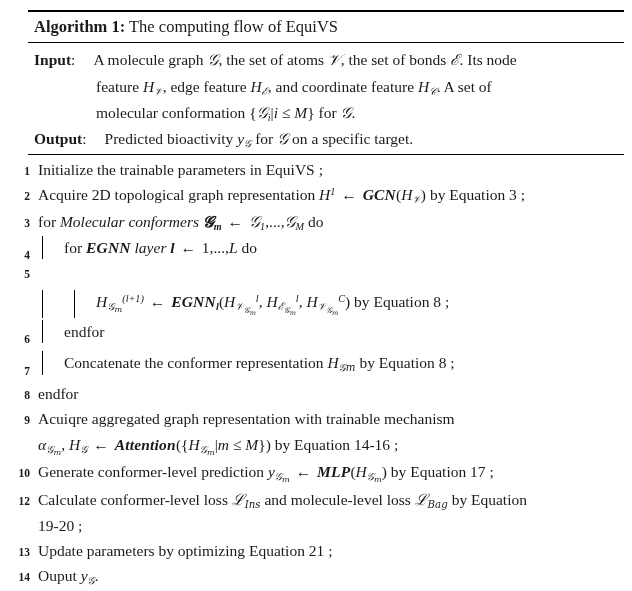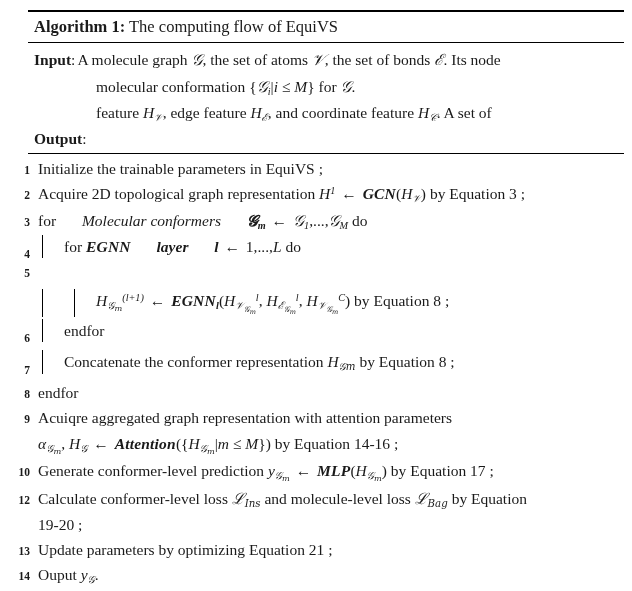--- a/index.html
+++ b/index.html
@@ -58,21 +58,21 @@
     line-height: 1.5;
     padding: 1px 0;
   }
   .io-row .lbl {
     margin-left: 34px;
     font-weight: bold;
     white-space: nowrap;
     flex: 0 0 auto;
   }
   .io-row .txt {
-    margin-left: 2px;
+    margin-left: 18px;
     flex: 1 1 auto;
   }
   .io-row.cont .txt {
     margin-left: 96px;
   }
 
   
   .lines {
     padding: 2px 0 0 0;
   }
@@ -112,21 +112,21 @@
   }
   .vr.lvl2 { margin-left: 10px; }
   .body-txt {
     flex: 1 1 auto;
   }
 
   
   .mi { font-style: italic; font-family: "Liberation Serif", "DejaVu Serif", serif; }
   .cal { font-style: italic; font-family: "DejaVu Serif", serif; }
   .kw { font-weight: normal; }
-  .kwi { font-style: italic; font-weight: bold; margin-left: 22px; }
+  .kwi { font-style: italic; font-weight: bold; }
   sub {
     font-size: 0.66em;
     vertical-align: -0.28em;
     font-style: italic;
   }
   sup {
     font-size: 0.66em;
     vertical-align: 0.48em;
     font-style: italic;
   }
@@ -151,29 +151,30 @@
   <div class="rule-mid"></div>
 
   <div class="io-block">
 
     <div class="io-row">
       <span class="lbl"><span>Input</span><span class="semi" style="font-weight:normal">:</span></span>
       <span class="txt">A molecule graph <span class="cal">𝒢</span>, the set of atoms <span class="cal">𝒱</span>, the set of bonds <span class="cal">ℰ</span>. Its node</span>
     </div>
 
     <div class="io-row cont">
+      <span class="txt">feature <span class="mi nb">H<sub class="cal">𝒱</sub></span>, edge feature <span class="mi nb">H<sub class="cal">ℰ</sub></span>, and coordinate feature <span class="mi nb">H<sub class="cal">𝒞</sub></span>. A set of</span>
+    </div>
+
+    <div class="io-row cont">
       <span class="txt">molecular conformation <span class="nb">{<span class="cal">𝒢</span><sub>i</sub>|<span class="mi">i</span> ≤ <span class="mi">M</span>}</span> for <span class="cal">𝒢</span>.</span>
-    </div>
-
-    <div class="io-row cont">
-      <span class="txt">feature <span class="mi nb">H<sub class="cal">𝒱</sub></span>, edge feature <span class="mi nb">H<sub class="cal">ℰ</sub></span>, and coordinate feature <span class="mi nb">H<sub class="cal">𝒞</sub></span>. A set of</span>
     </div>
 
     <div class="io-row">
       <span class="lbl"><span>Output</span><span class="semi" style="font-weight:normal">:</span></span>
+      <span class="txt">Predicted bioactivity <span class="mi nb">y<sub class="cal">𝒢</sub></span> for <span class="cal">𝒢</span> on a specific target.</span>
     </div>
 
   </div>
 
   <div class="rule-mid"></div>
 
   <div class="lines">
 
     <div class="line">
       <span class="num">1</span>
@@ -193,21 +194,21 @@
       <span class="num">3</span>
       <span class="content">
         <span class="body-txt"><span class="kw">for</span> <span class="kwi" style="font-weight:normal">Molecular conformers</span> <span class="kwi nb">𝓖<sub>m</sub></span> <span class="arrow">←</span> <span class="nb"><span class="cal">𝒢</span><sub>1</sub>,...,<span class="cal">𝒢</span><sub>M</sub></span> <span class="kw">do</span></span>
       </span>
     </div>
 
     <div class="line">
       <span class="num">4</span>
       <span class="content">
         <span class="vr"></span>
-        <span class="body-txt"><span class="kw">for</span> <span class="frm nb">EGNN</span> <span class="kwi" style="font-weight:bold">layer</span> <span class="kwi">l</span> <span class="arrow">←</span> 1,...,<span class="mi">L</span> <span class="kw">do</span></span>
+        <span class="body-txt"><span class="kw">for</span> <span class="frm nb">EGNN</span> <span class="kwi" style="font-weight:normal">layer</span> <span class="kwi">l</span> <span class="arrow">←</span> 1,...,<span class="mi">L</span> <span class="kw">do</span></span>
       </span>
     </div>
 
     <div class="line">
       <span class="num">5</span>
     </div>
 
     <div class="line">
       <span class="num"></span>
       <span class="content">
@@ -236,21 +237,21 @@
     <div class="line">
       <span class="num">8</span>
       <span class="content">
         <span class="body-txt kw">endfor</span>
       </span>
     </div>
 
     <div class="line">
       <span class="num">9</span>
       <span class="content">
-        <span class="body-txt">Acuiqre aggregated graph representation with attention parameters</span>
+        <span class="body-txt">Acuiqre aggregated graph representation with trainable mechanism</span>
       </span>
     </div>
 
     <div class="line">
       <span class="num"></span>
       <span class="content">
         <span class="body-txt"><span class="mi nb">α<sub class="cal">𝒢<sub>m</sub></sub></span>, <span class="mi nb">H<sub class="cal">𝒢</sub></span> <span class="arrow">←</span> <span class="frm">Attention</span>({<span class="mi nb">H<sub class="cal">𝒢<sub>m</sub></sub></span>|<span class="mi">m</span> ≤ <span class="mi">M</span>}) by <span class="kw">Equation 14-16</span> <span class="semi">;</span></span>
       </span>
     </div>
 

